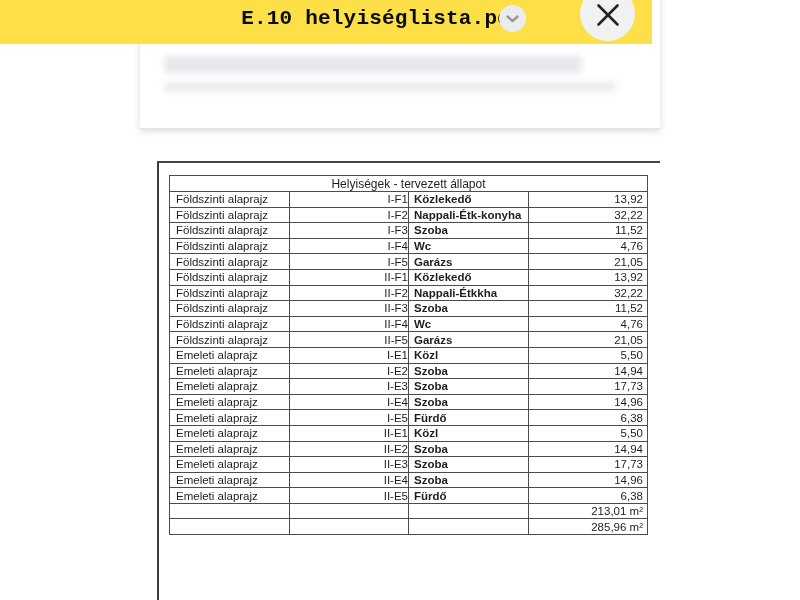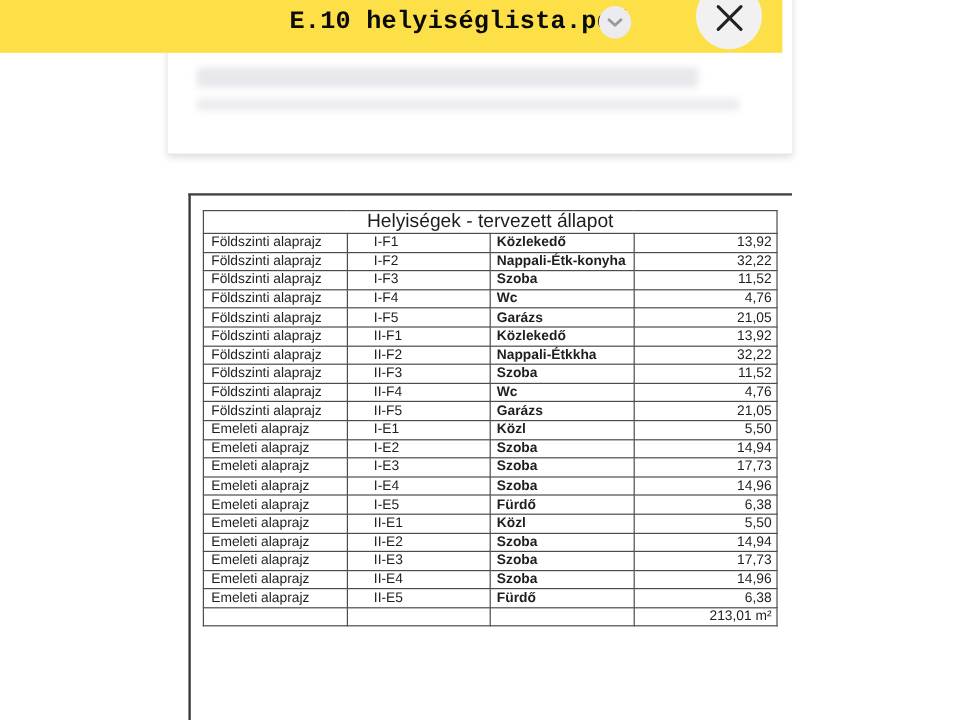--- a/index.html
+++ b/index.html
@@ -46,25 +46,25 @@
 
   table.room-table {
     position:absolute; left:10px; top:12px; width:479px;
     border-collapse:collapse; table-layout:fixed;
     font-size:11.5px; color:#1e1e1e;
   }
   .room-table th, .room-table td {
     border:1px solid #4c4c4c; font-weight:normal;
     overflow:hidden; white-space:nowrap; padding:0;
   }
-  .room-table .t-title th { height:15px; font-size:16px; }
+  .room-table .t-title th { height:15px; font-size:12px; }
   .room-table .t-head  th { height:15px; text-align:center; font-size:12px; }
   .room-table td { height:14.6px; }
   .room-table td.c0 { padding-left:6px; }
-  .room-table td.c1 { padding-left:22px; }
+  .room-table td.c1 { padding-left:22px;text-align:right; }
   .room-table td.c2 { padding-left:5px;font-weight:bold; }
   .room-table td.c3 { text-align:right; padding-right:4px; }
 </style>
 </head>
 <body>
 
 <div>
 
   <div class="prev-card">
     <div class="ghost-line g1"></div>
@@ -213,17 +213,23 @@
             <td class="c1">II-E5</td>
             <td class="c2">Fürdő</td>
             <td class="c3">6,38</td>
           </tr>
           <tr>
             <td class="c0"></td>
             <td class="c1"></td>
             <td class="c2"></td>
             <td class="c3">213,01 m²</td>
           </tr>
+          <tr>
+            <td class="c0"></td>
+            <td class="c1"></td>
+            <td class="c2"></td>
+            <td class="c3">285,96 m²</td>
+          </tr>
         </tbody>
     </table>
   </div>
 
 </div>
 
 </body></html>

